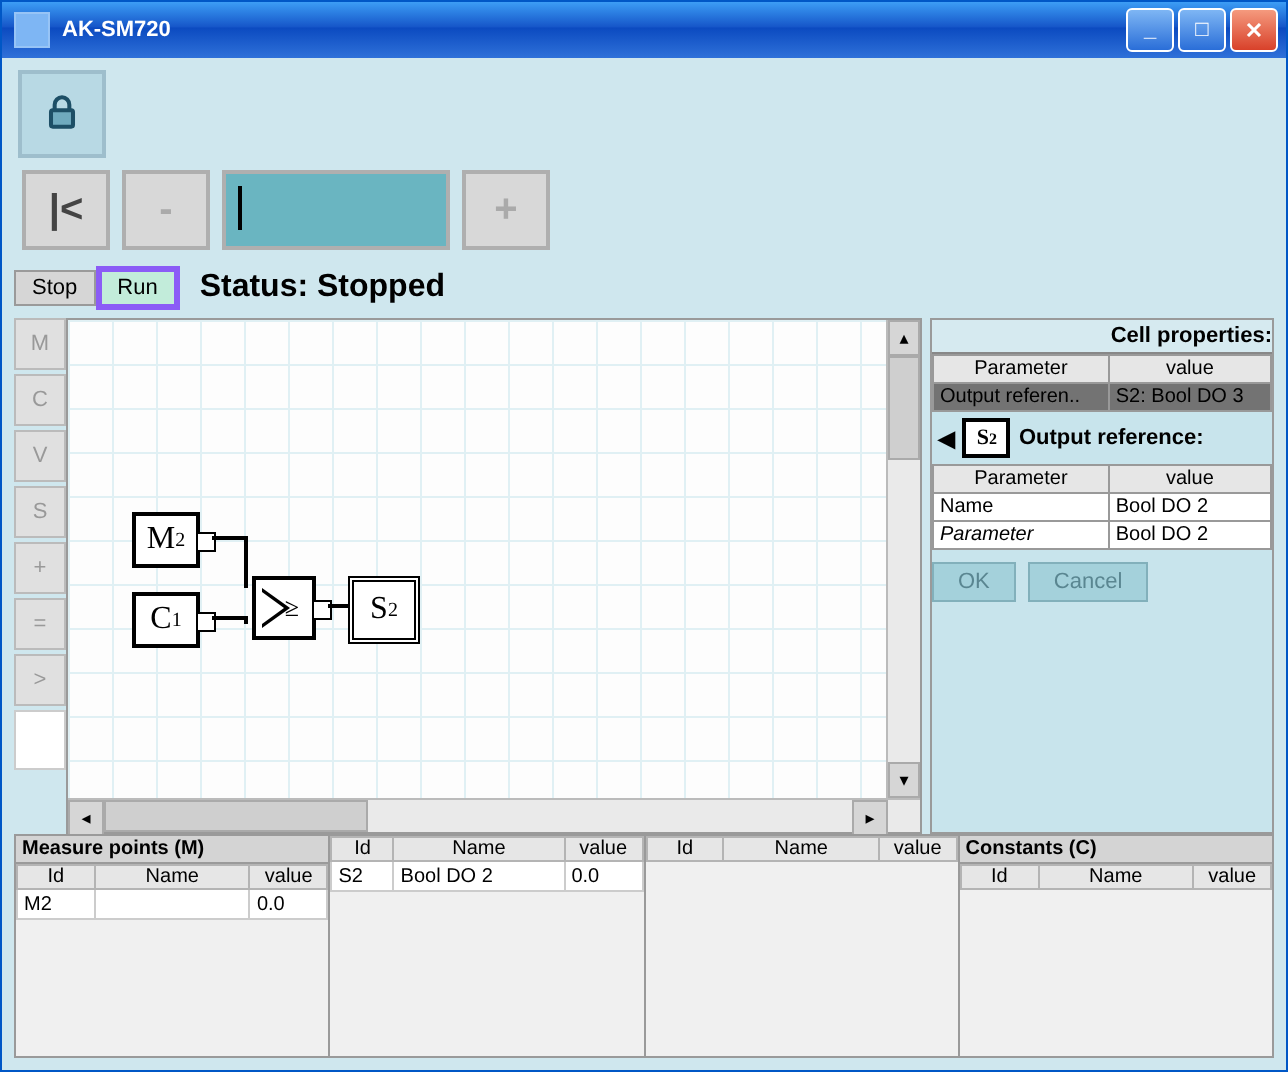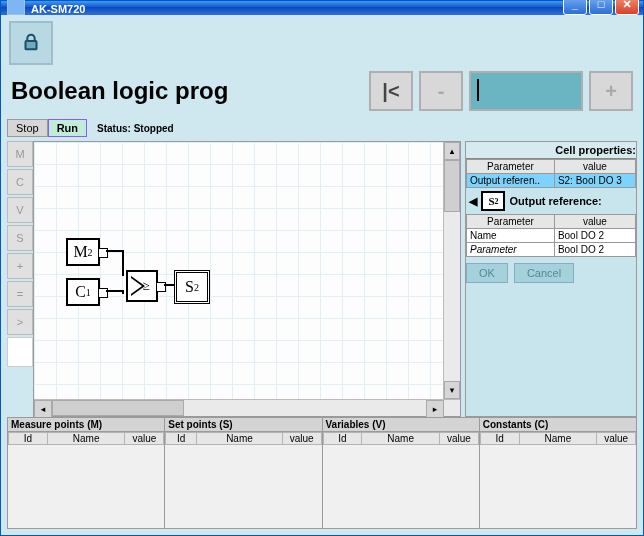--- a/index.html
+++ b/index.html
@@ -13,24 +13,24 @@
     height: 536px;
     background: #CFE7EE;
     border: 1px solid #0057C6;
     box-sizing: border-box;
     display: flex;
     flex-direction: column;
     position: relative;
   }
   
   .titlebar {
-    height: 14px;
+    height: 28px;
     background: linear-gradient(to bottom, #3C9DF5 0%, #1555C8 45%, #0B4AC0 46%, #2F71D9 100%);
     display: flex;
-    align-items: flex-end;
+    align-items: center;
     color: #fff;
     font-weight: bold;
     padding-left: 6px;
   }
   .titlebar .appicon {
     width: 16px; height: 16px;
     background: #7EB6F4;
     margin-right: 6px;
     border: 1px solid #fff3;
   }
@@ -101,27 +101,26 @@
     gap: 0;
   }
   .ctrlbtn {
     padding: 2px 8px;
     background: #D6D6D6;
     border: 1px solid #9A9A9A;
     font-size: 11px;
   }
   .ctrlbtn.active {
     background: #C2ECDA;
-    border: 1px solid #8b5cf6;
-    font-weight: bold;
+    border: 3px solid #8b5cf6;
   }
   .status {
     margin-left: 10px;
     font-weight: bold;
-    font-size: 10px;
+    font-size: 16px;
   }
   
   .mainarea {
     flex: 1;
     display: flex;
     flex-direction: column;
     padding: 0 6px 6px 6px;
     min-height: 0;
   }
   .upper {
@@ -247,21 +246,21 @@
     font-weight: normal;
     padding: 1px 3px;
     text-align: center;
   }
   .ptable td {
     border: 1px solid #999;
     padding: 1px 3px;
     overflow: hidden;
     white-space: nowrap;
   }
-  .selectedrow td { background: #7dd3fc; }
+  .selectedrow td { background: #737373; }
   .subhdr {
     display: flex;
     align-items: center;
     padding: 3px;
     font-weight: bold;
     gap: 4px;
     background: #C8E4EC;
   }
   .subhdr .mini {
     width: 20px; height: 16px;
@@ -346,21 +345,20 @@
       <span>
         <svg viewBox="0 0 24 24" fill="none" stroke="#1D4F66" stroke-width="2.2">
           <rect x="6" y="11" width="12" height="9" rx="1" fill="#6FAABE"></rect>
           <path d="M8 11 V8 a4 4 0 0 1 8 0 v3"></path>
         </svg>
       </span>
     </div>
   </div>
 
   <div class="headerrow">
-    <div class="pagetitle">Boolean logic prog</div>
     <div class="navbtns">
       <div class="navbtn">|&lt;</div>
       <div class="navbtn disabled">-</div>
       <div class="navfield">
         <div class="cursor"></div>
       </div>
       <div class="navbtn disabled">+</div>
     </div>
   </div>
 
@@ -485,39 +483,47 @@
     <div class="bottomtables">
       <div class="btsec">
         <div class="bthdr">Measure points (M)</div>
         <table class="btable">
           <tbody>
               <tr>
             <th style="width:25%;">Id</th>
             <th>Name</th>
             <th style="width:25%;">value</th>
           </tr>
+          <tr>
+            <td>M2</td>
+            <td></td>
+            <td>0.0</td>
+          </tr>
         </tbody>
           </table>
         <div class="btfill"></div>
       </div>
       <div class="btsec">
-        <div class="bthdr">Set points (S)</div>
         <table class="btable">
           <tbody>
               <tr>
             <th style="width:20%;">Id</th>
             <th>Name</th>
             <th style="width:25%;">value</th>
           </tr>
+          <tr>
+            <td>S2</td>
+            <td>Bool DO 2</td>
+            <td>0.0</td>
+          </tr>
         </tbody>
           </table>
         <div class="btfill"></div>
       </div>
       <div class="btsec">
-        <div class="bthdr">Variables (V)</div>
         <table class="btable">
           <tbody>
               <tr>
             <th style="width:25%;">Id</th>
             <th>Name</th>
             <th style="width:25%;">value</th>
           </tr>
         </tbody>
           </table>
         <div class="btfill"></div>

